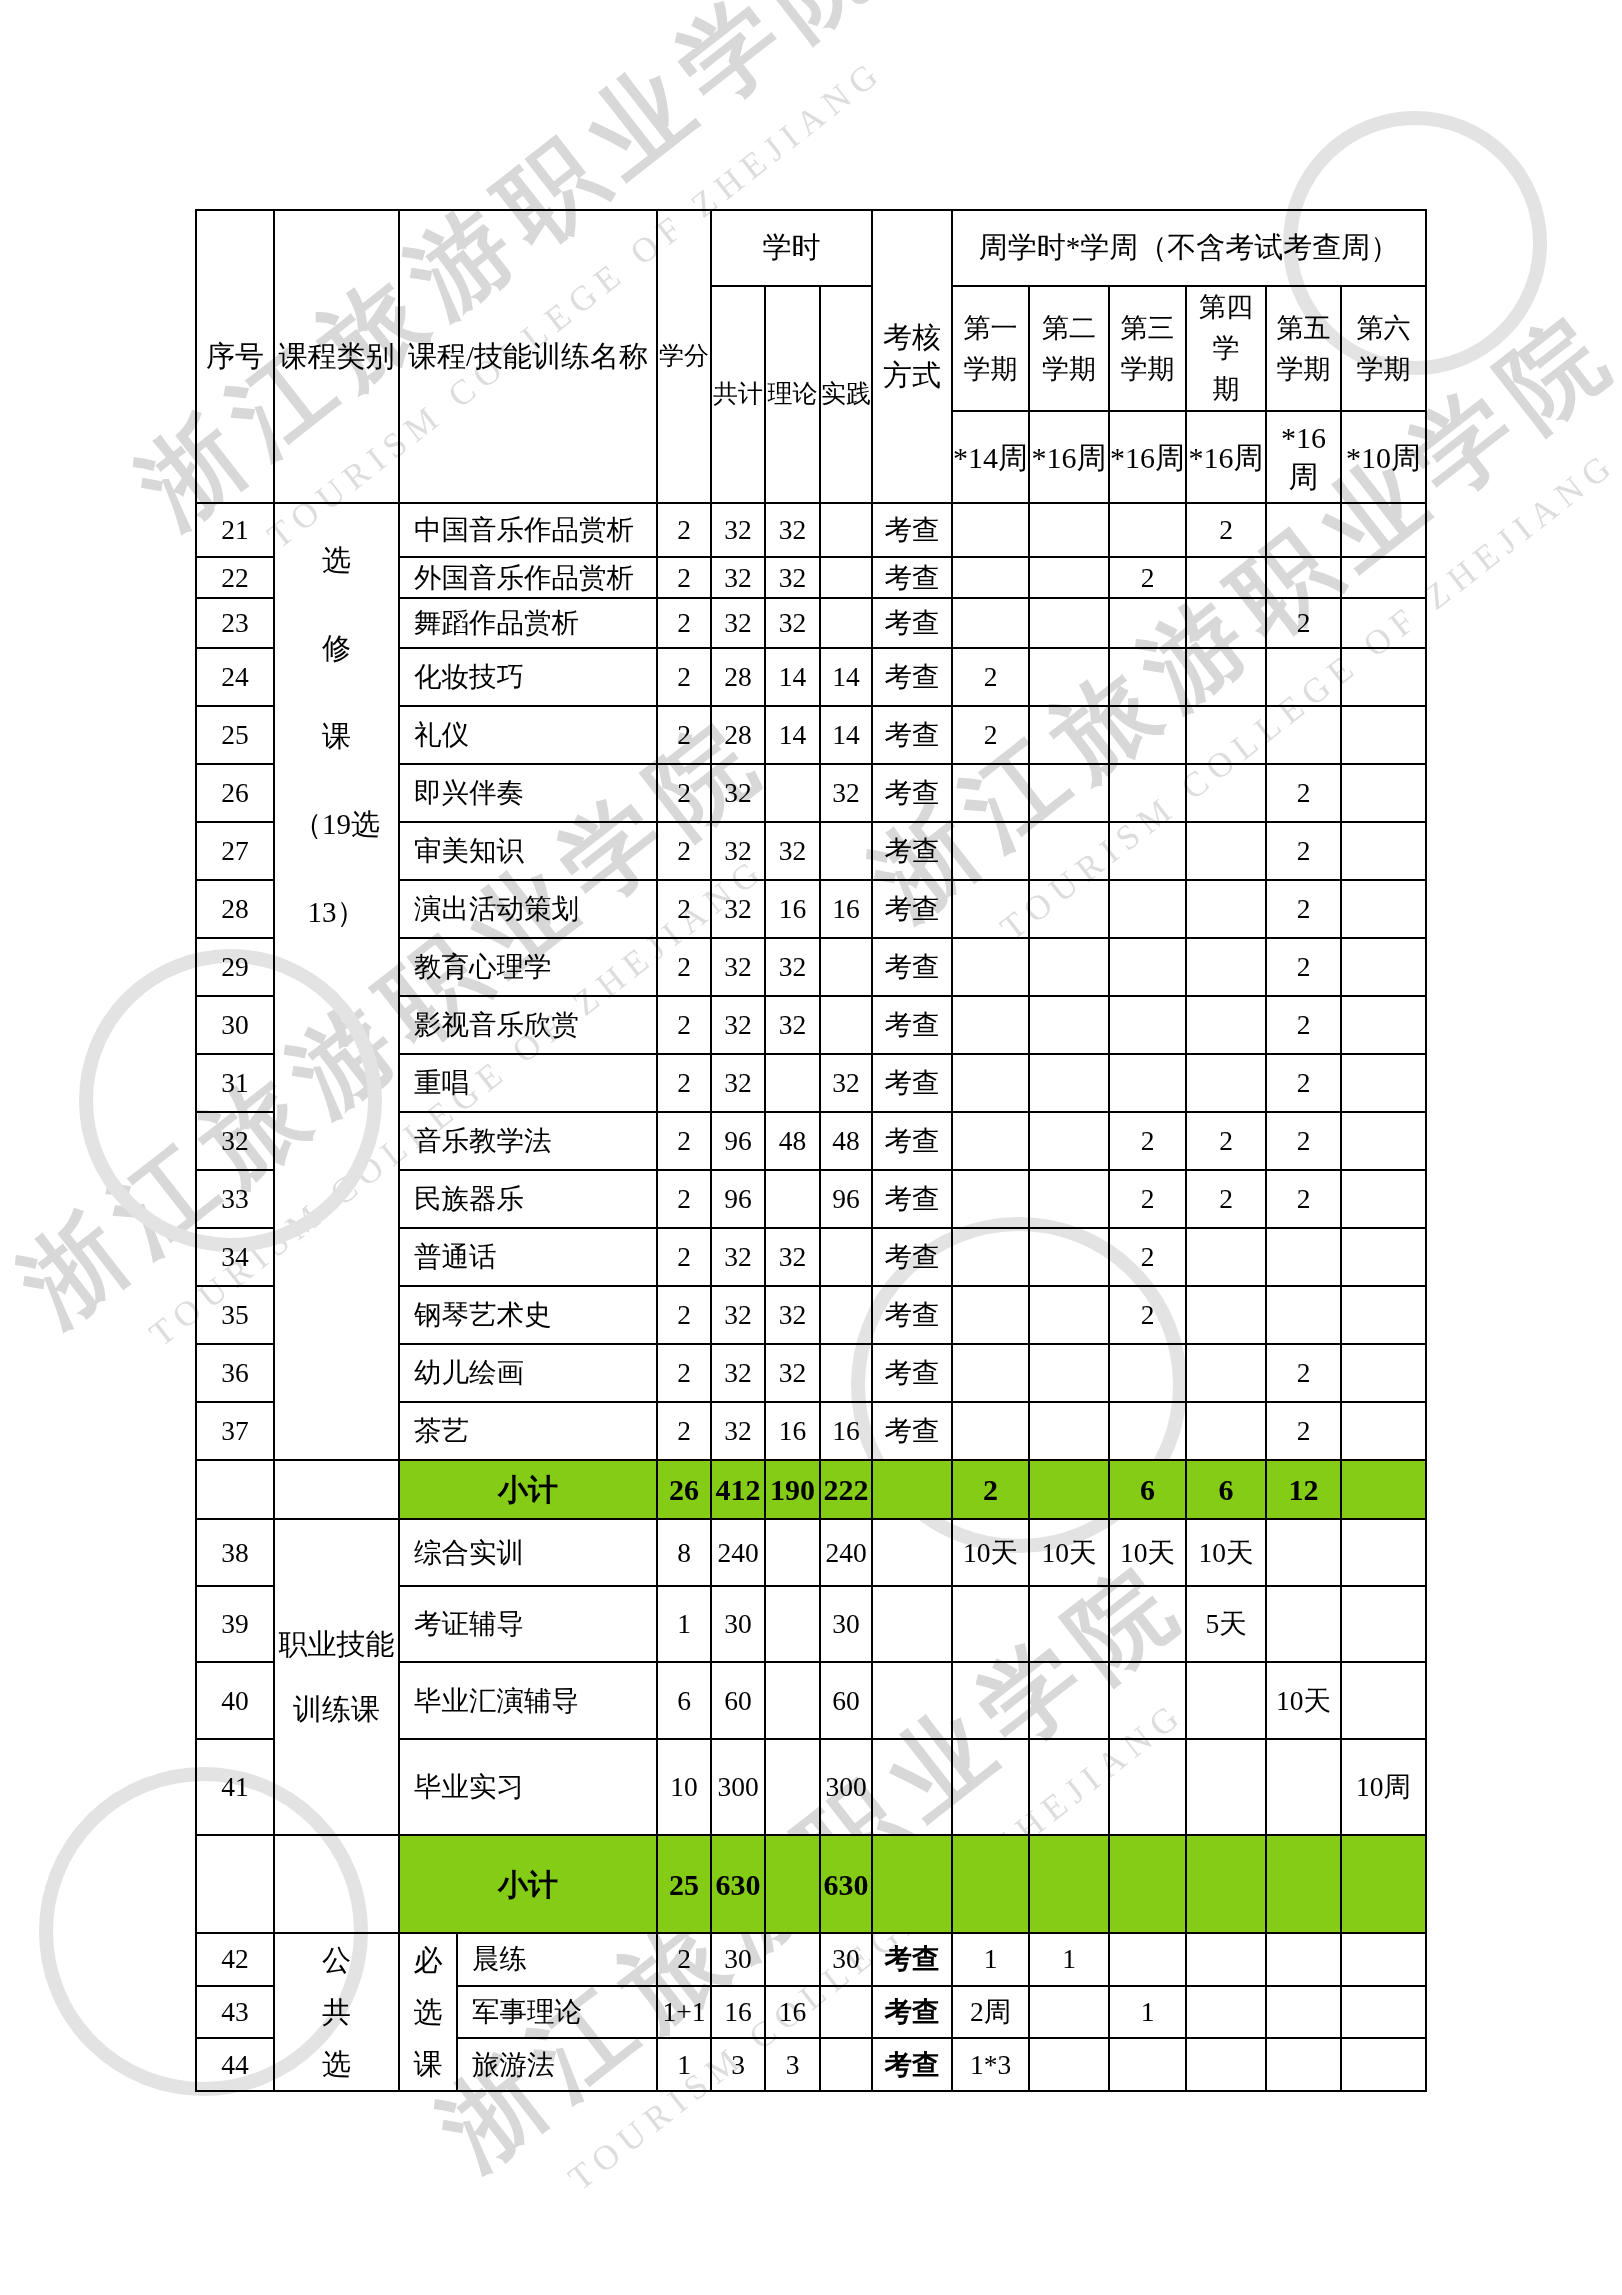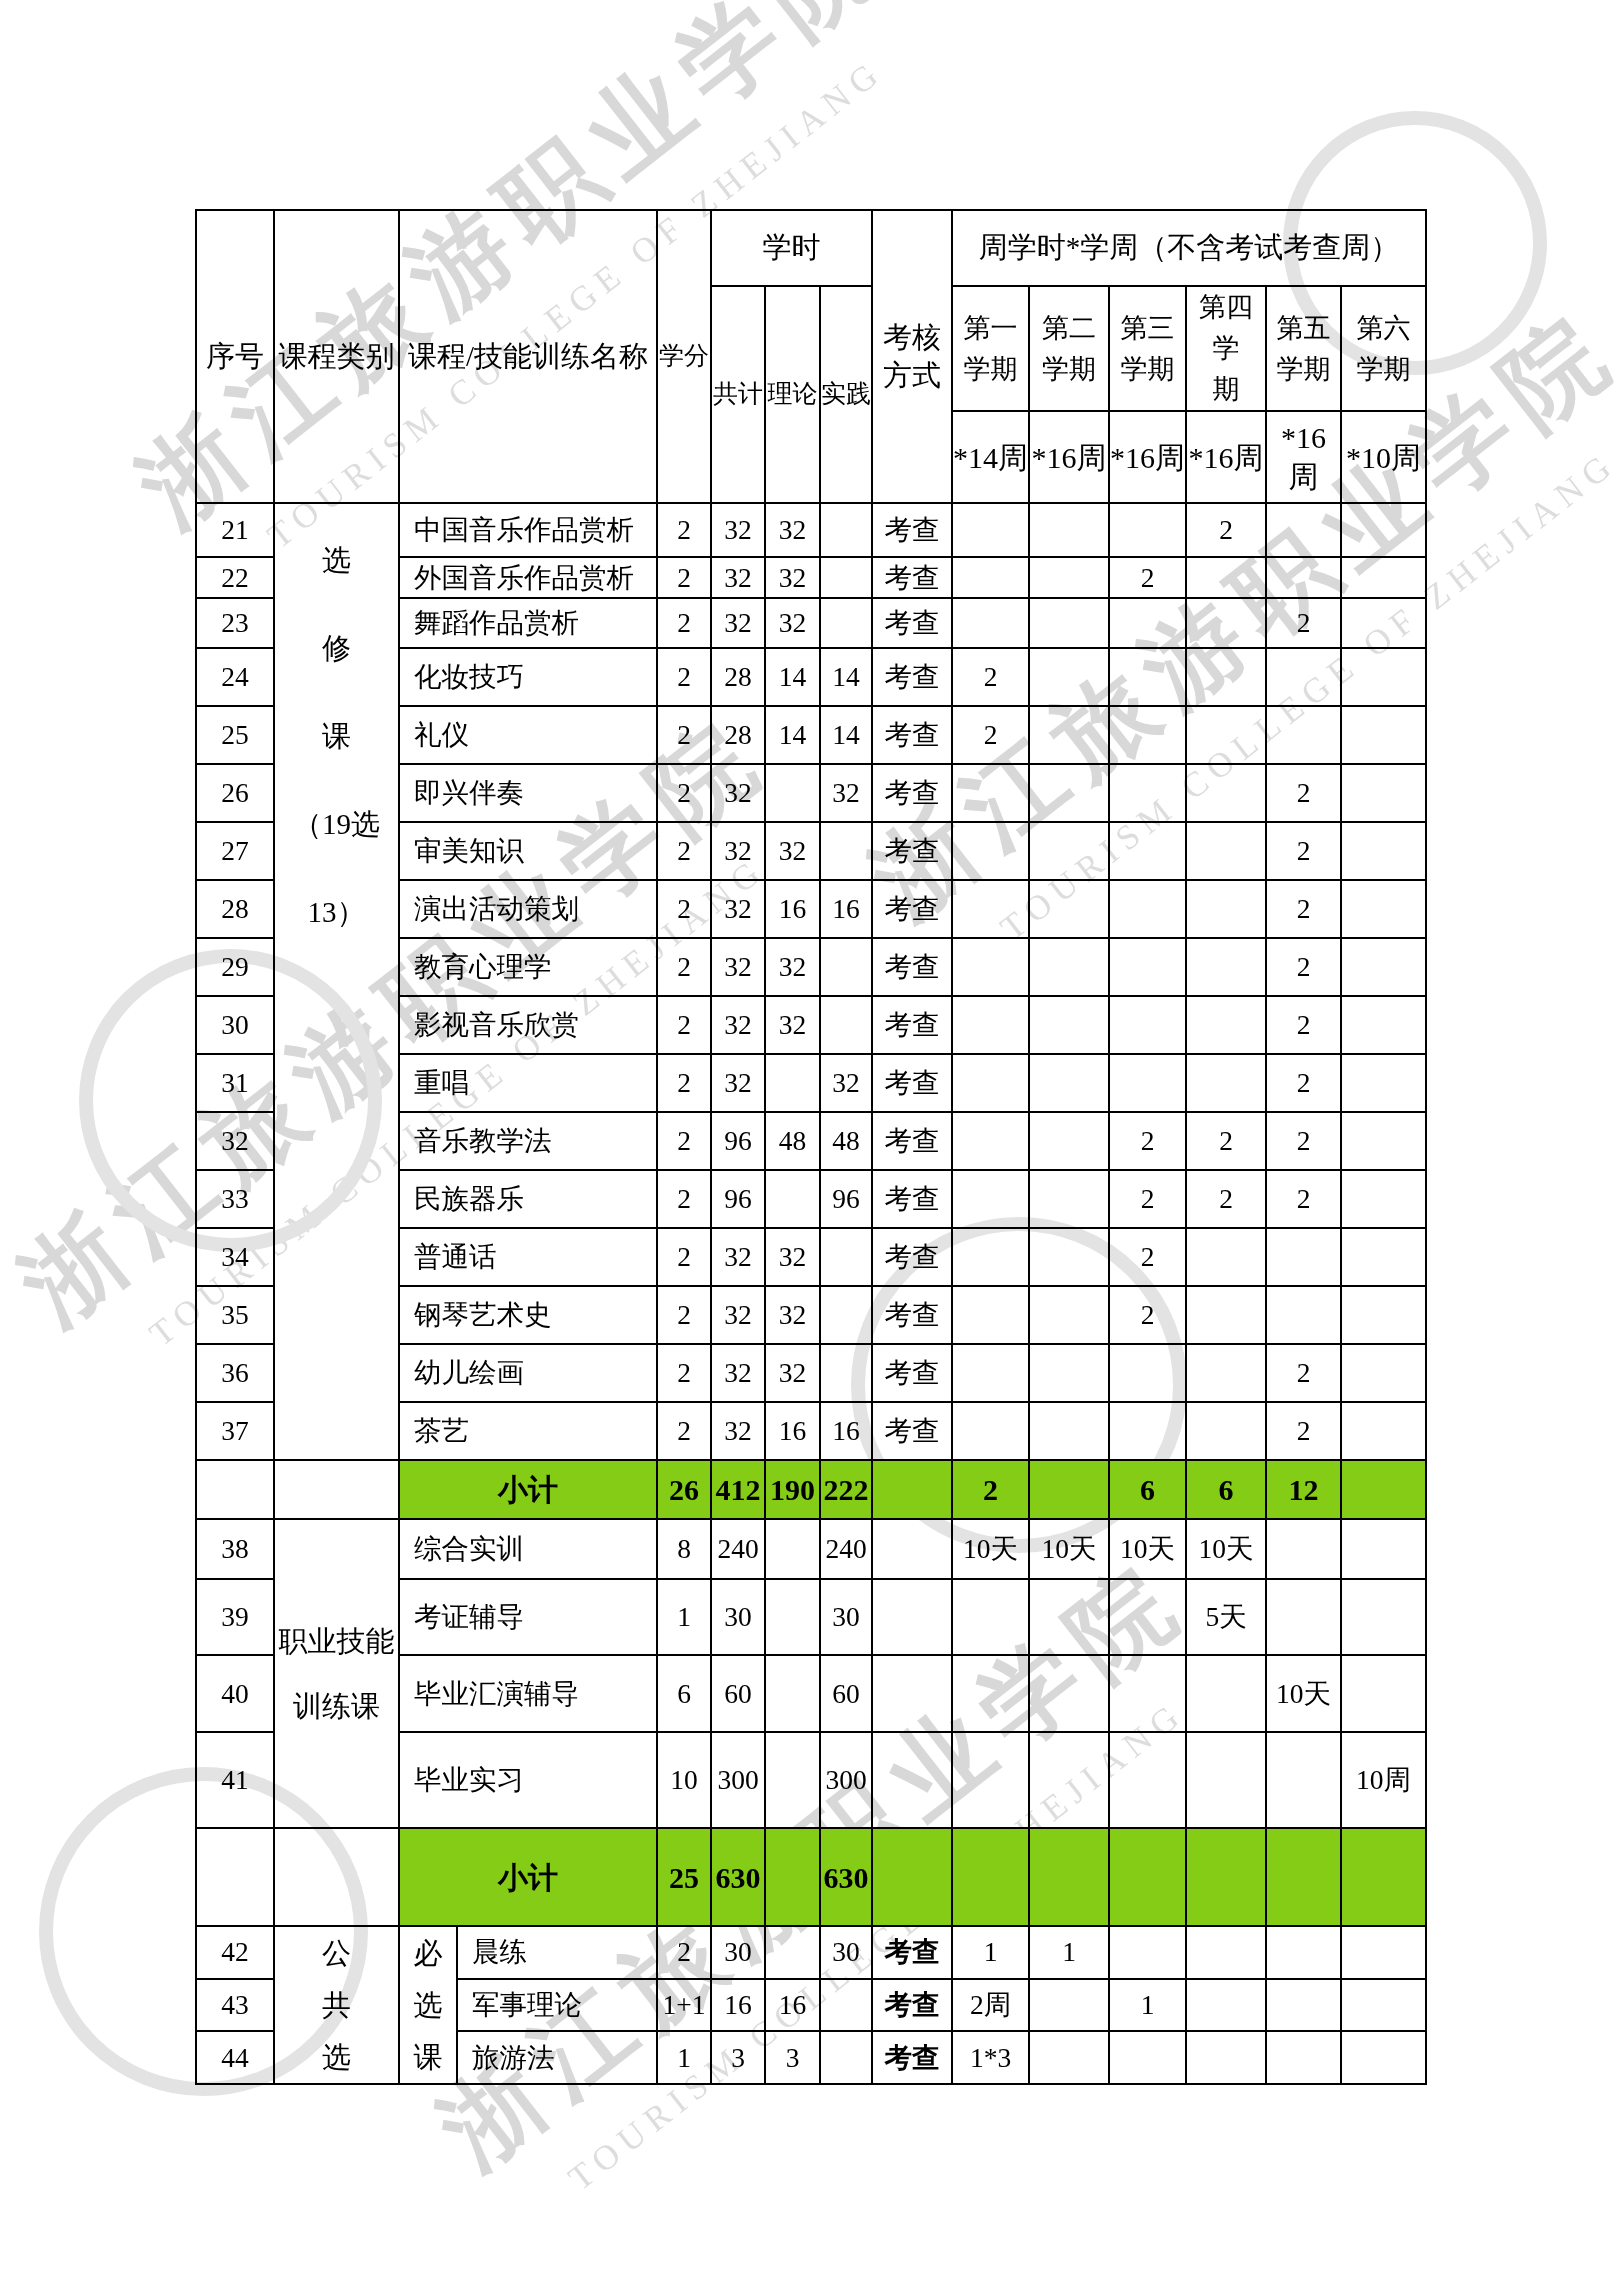--- a/index.html
+++ b/index.html
@@ -380,21 +380,21 @@
       <td>222</td>
       <td></td>
       <td>2</td>
       <td></td>
       <td>6</td>
       <td>6</td>
       <td>12</td>
       <td></td>
     </tr>
 
-    <tr style="height:60px">
+    <tr style="height:67px">
       <td>38</td>
       <td class="cat2" rowspan="4">职业技能
 训练课</td>
       <td class="name" colspan="2">综合实训</td>
       <td>8</td>
       <td>240</td>
       <td></td>
       <td>240</td>
       <td></td>
       <td>10天</td>

